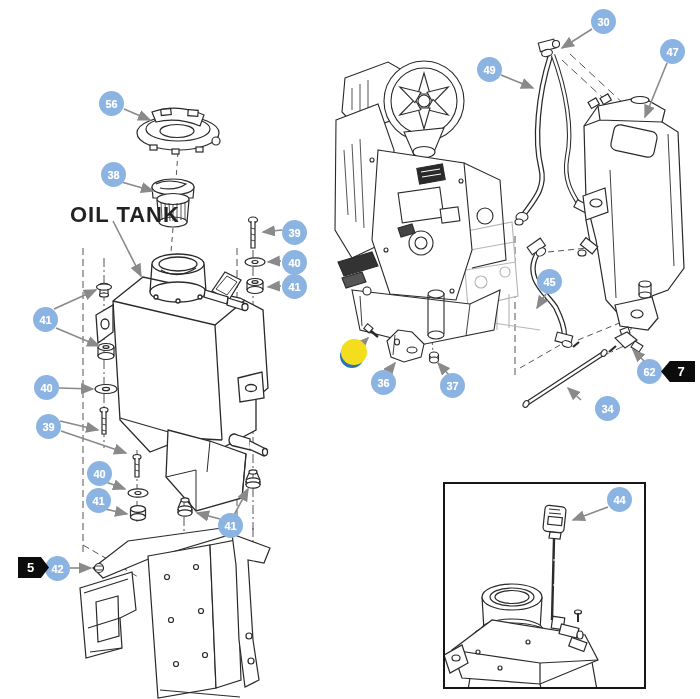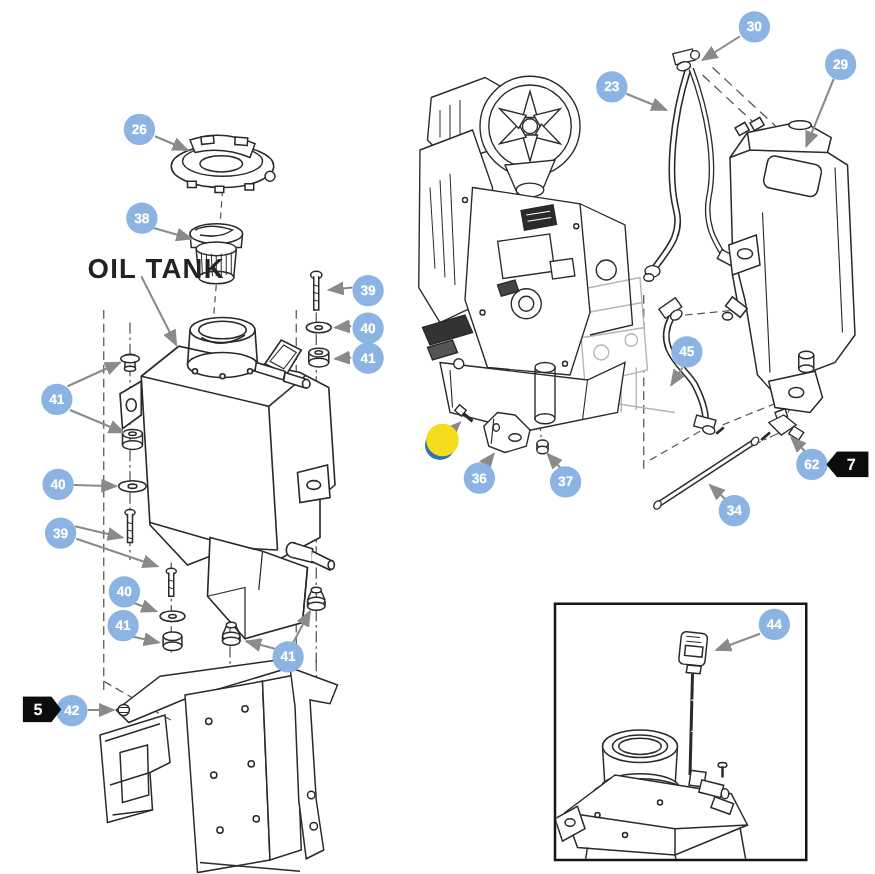--- a/index.html
+++ b/index.html
@@ -391,38 +391,38 @@
   </g>
 </svg>
 
 <div class="hl" id="hlBlue"></div>
 <div class="hl" id="hlYellow"></div>
 
 <div id="insetBox"></div>
 
 <div id="oilTankLabel">OIL TANK</div>
 
-<div class="callout" style="left:99px;top:91px">26</div>
+<div class="callout" style="left:99px;top:91px">56</div>
 <div class="callout" style="left:101px;top:162px">38</div>
 <div class="callout" style="left:282px;top:220px">39</div>
 <div class="callout" style="left:282px;top:250px">40</div>
 <div class="callout" style="left:282px;top:274px">41</div>
 <div class="callout" style="left:33px;top:307px">41</div>
 <div class="callout" style="left:34px;top:375px">40</div>
 <div class="callout" style="left:36px;top:414px">39</div>
 <div class="callout" style="left:87px;top:461px">40</div>
 <div class="callout" style="left:86px;top:488px">41</div>
 <div class="callout" style="left:218px;top:513px">41</div>
 <div class="callout" style="left:45px;top:556px">42</div>
 <div class="callout" style="left:591px;top:9px">30</div>
-<div class="callout" style="left:477px;top:57px">23</div>
-<div class="callout" style="left:660px;top:39px">29</div>
+<div class="callout" style="left:477px;top:57px">49</div>
+<div class="callout" style="left:660px;top:39px">47</div>
 <div class="callout" style="left:537px;top:269px">45</div>
 <div class="callout" style="left:637px;top:359px">62</div>
-<div class="callout" style="left:575px;top:396px">34</div>
+<div class="callout" style="left:595px;top:396px">34</div>
 <div class="callout" style="left:371px;top:370px">36</div>
 <div class="callout" style="left:440px;top:373px">37</div>
 <div class="callout" style="left:607px;top:487px">44</div>
 
 <div class="tag" id="tag5">5</div>
 <div class="tag" id="tag7">7</div>
 
 </div>
 
 </body></html>

